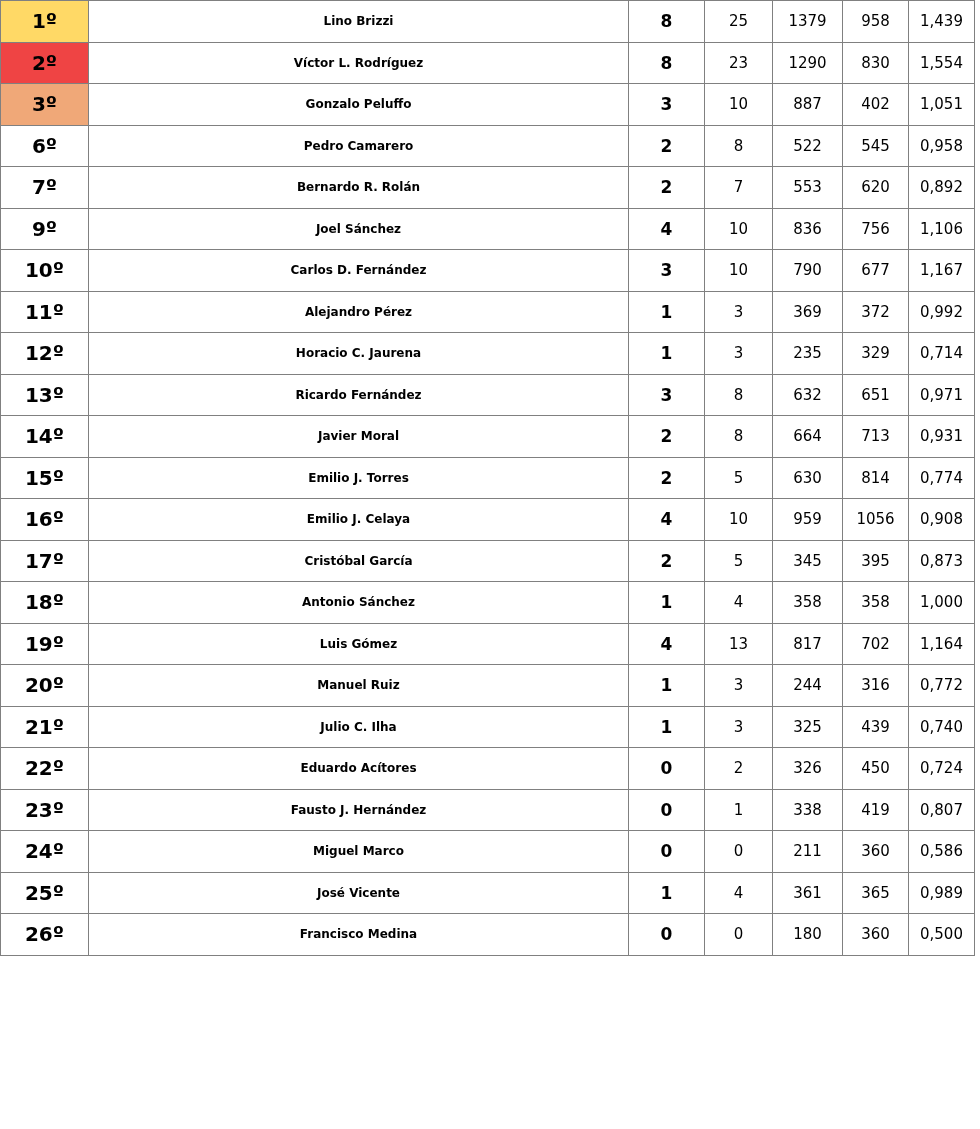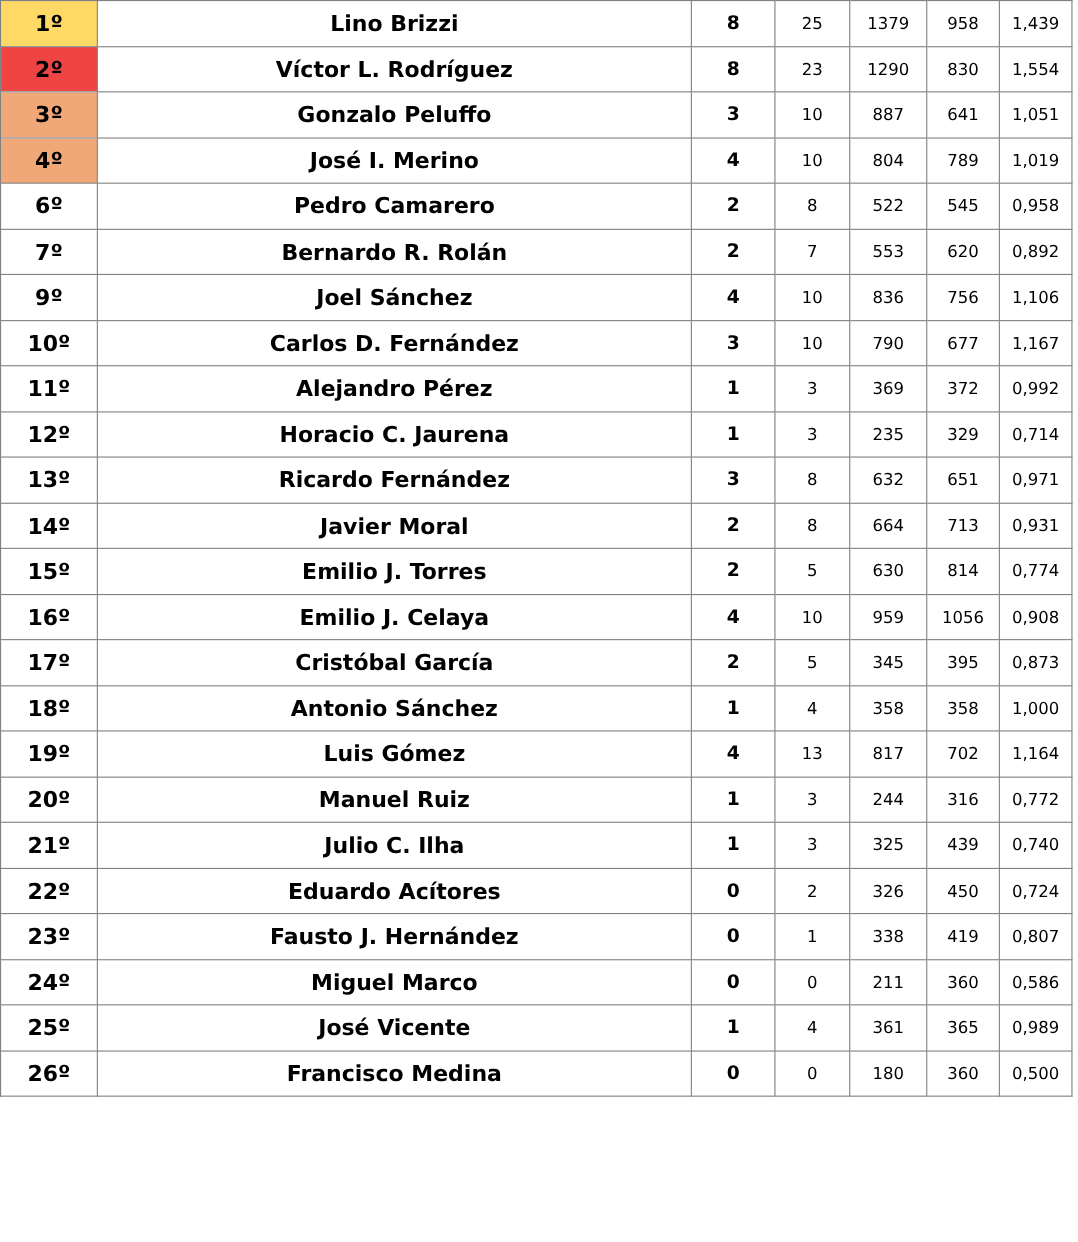--- a/index.html
+++ b/index.html
@@ -40,21 +40,21 @@
 
   td.pos {
     text-align: center;
     font-weight: bold;
     font-size: 20px;
     color: #000000;
   }
   td.name {
     text-align: center;
     font-weight: bold;
-    font-size: 20px;
+    font-size: 12px;
     color: #000000;
   }
   td.num-a {
     text-align: center;
     font-weight: bold;
     font-size: 17px;
     color: #000000;
   }
   td.num-b,
   td.num-c,
@@ -102,31 +102,22 @@
         <td class="num-c">1290</td>
         <td class="num-d">830</td>
         <td class="num-e">1,554</td>
       </tr>
       <tr>
         <td class="pos fill-bronze">3º</td>
         <td class="name">Gonzalo Peluffo</td>
         <td class="num-a">3</td>
         <td class="num-b">10</td>
         <td class="num-c">887</td>
-        <td class="num-d">641</td>
+        <td class="num-d">402</td>
         <td class="num-e">1,051</td>
-      </tr>
-      <tr>
-        <td class="pos fill-bronze">4º</td>
-        <td class="name">José I. Merino</td>
-        <td class="num-a">4</td>
-        <td class="num-b">10</td>
-        <td class="num-c">804</td>
-        <td class="num-d">789</td>
-        <td class="num-e">1,019</td>
       </tr>
       <tr>
         <td class="pos fill-none">6º</td>
         <td class="name">Pedro Camarero</td>
         <td class="num-a">2</td>
         <td class="num-b">8</td>
         <td class="num-c">522</td>
         <td class="num-d">545</td>
         <td class="num-e">0,958</td>
       </tr>

